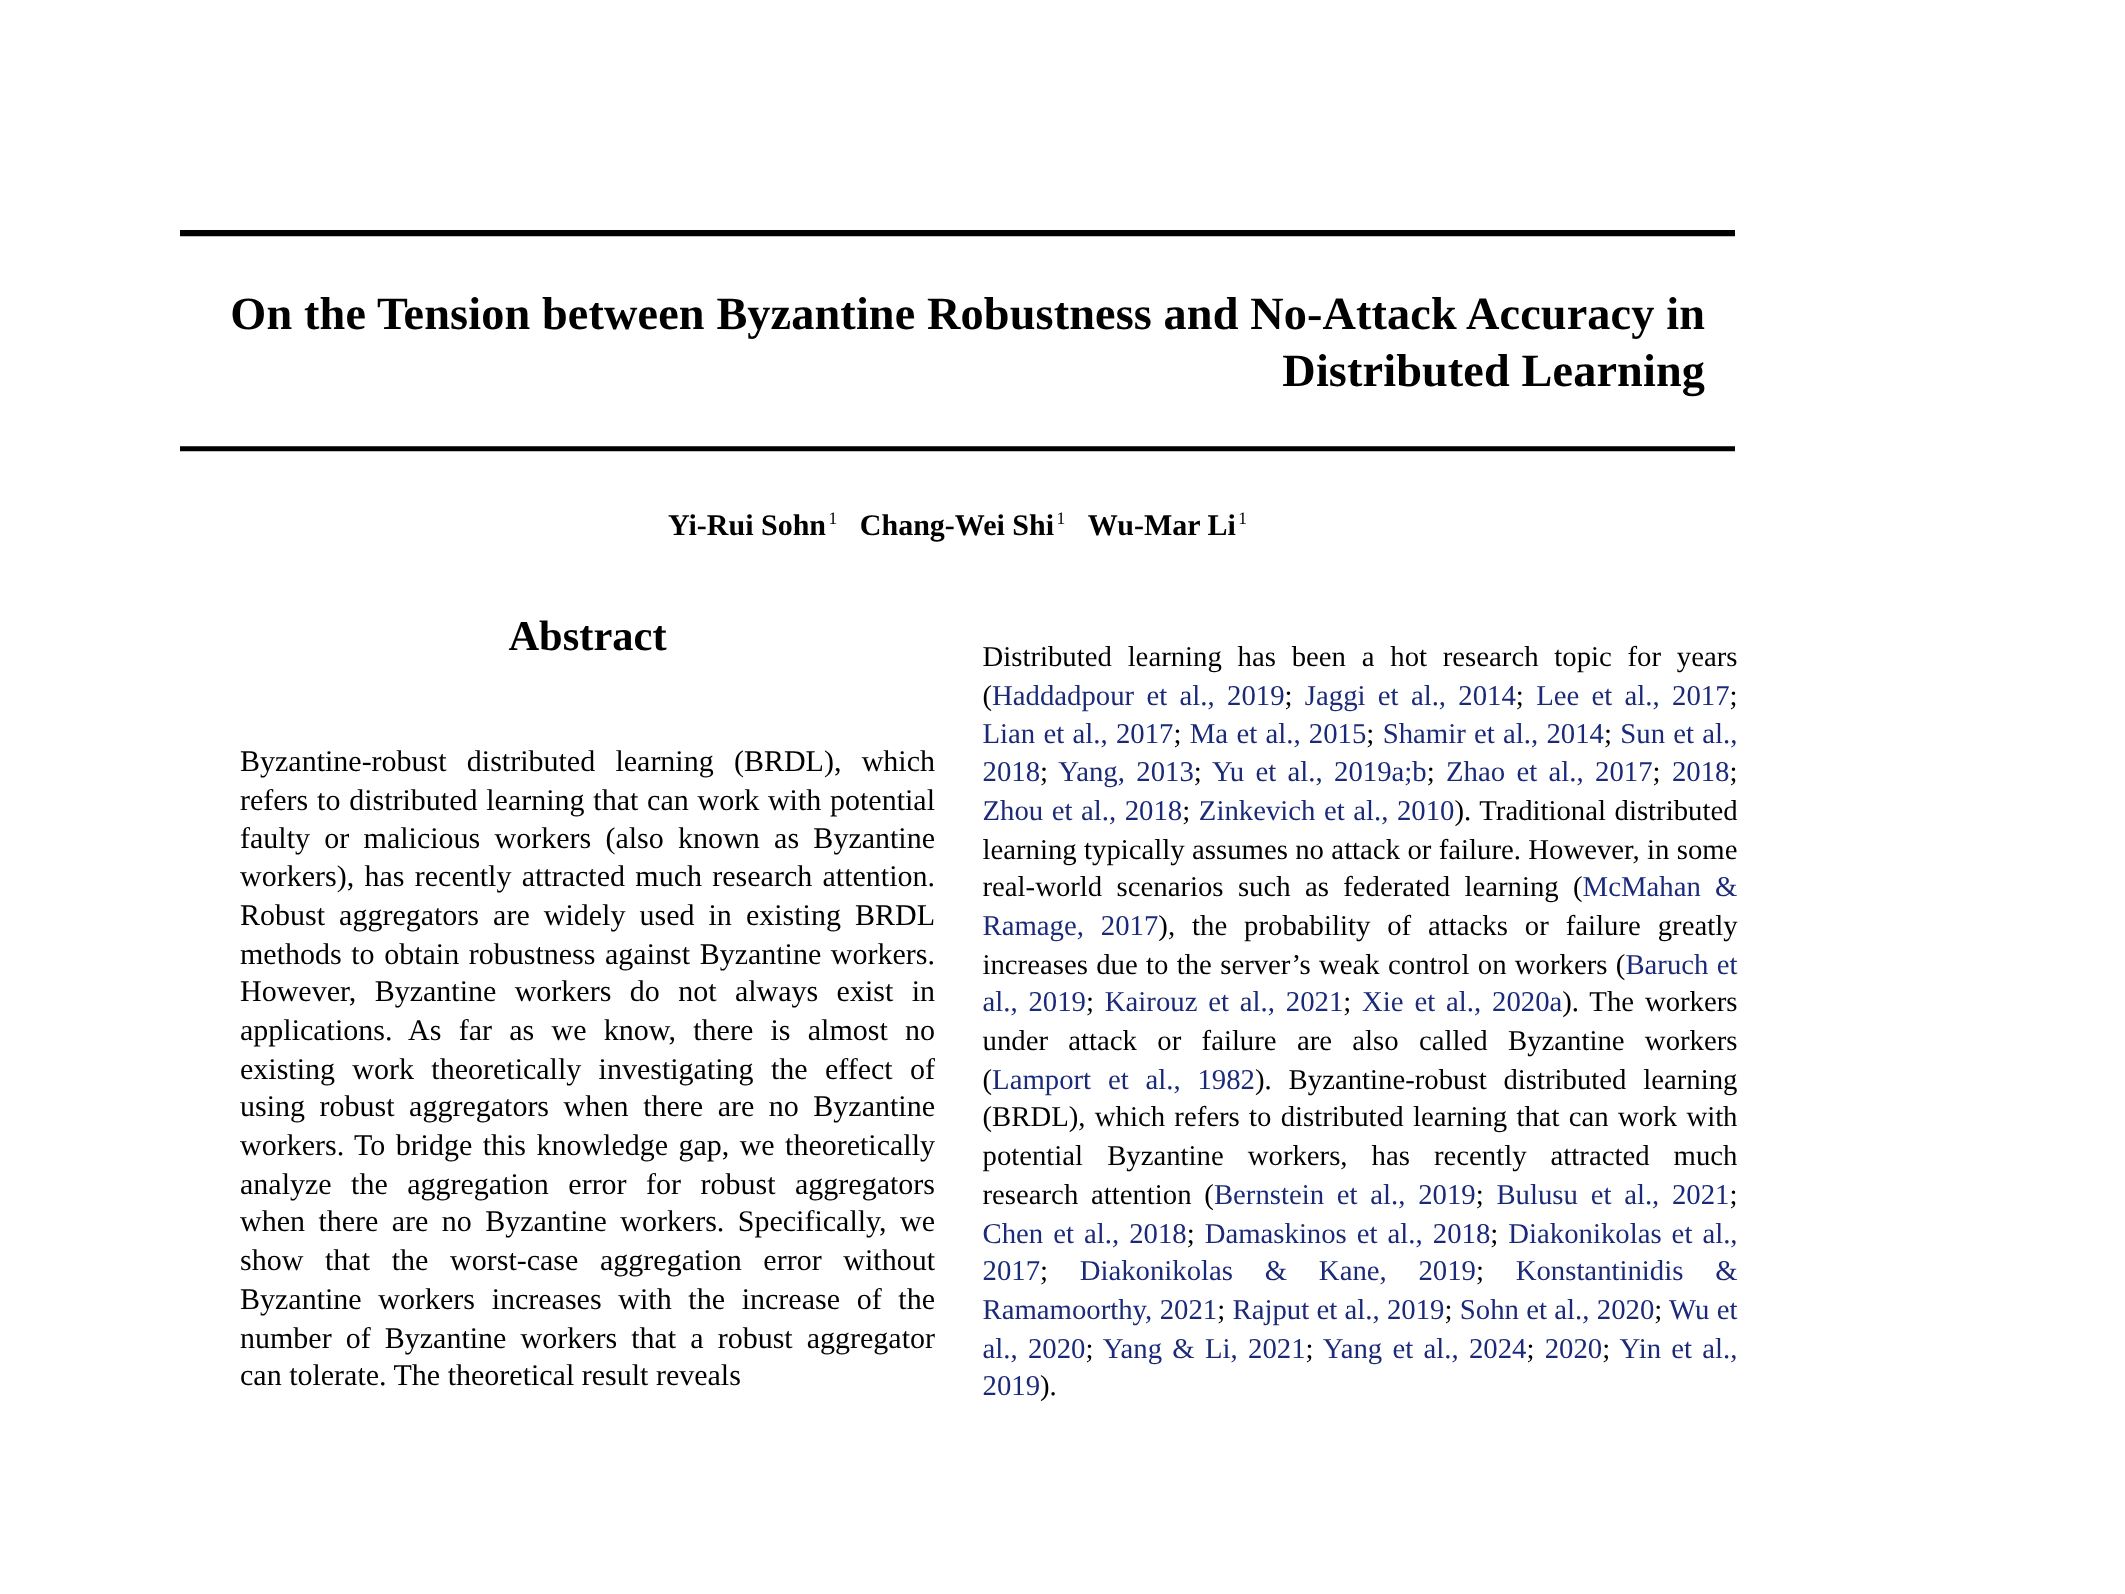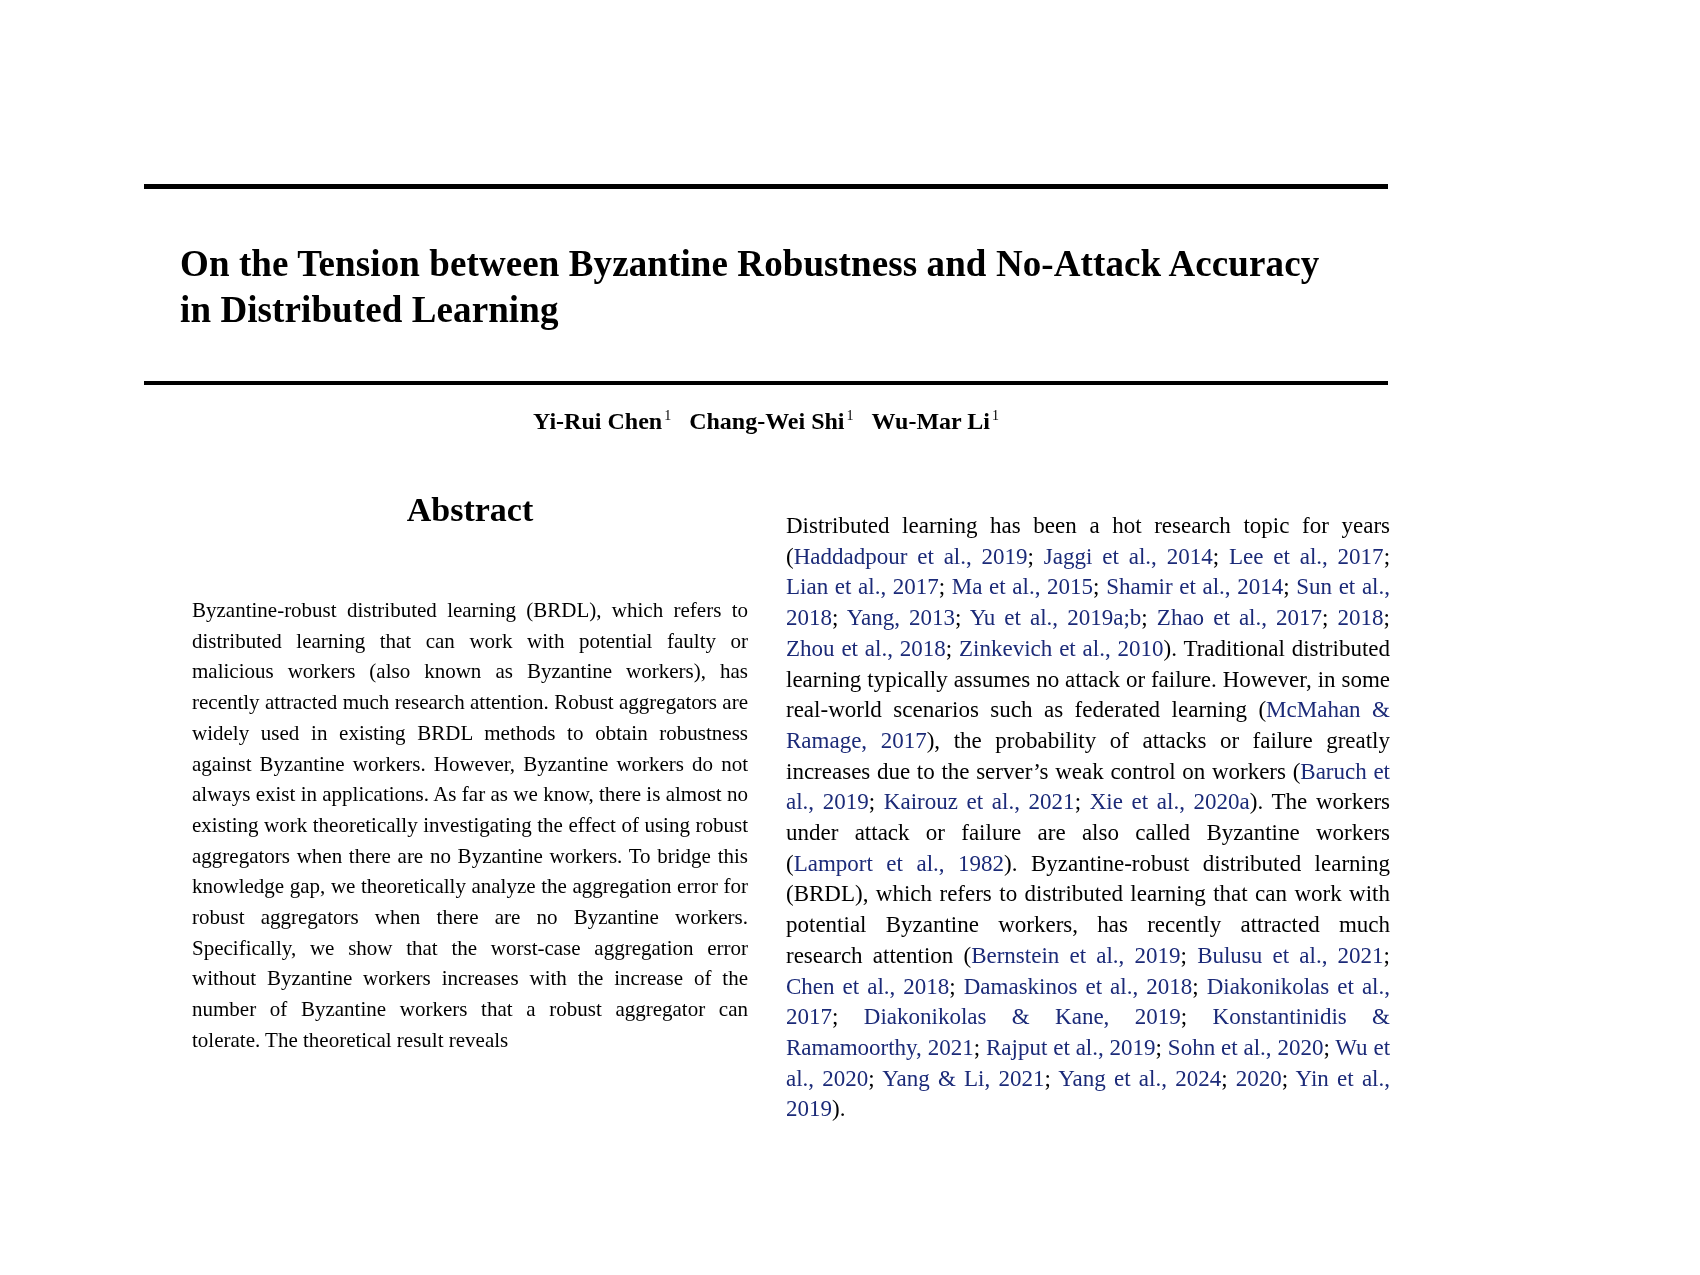--- a/index.html
+++ b/index.html
@@ -37,24 +37,24 @@
     line-height: 0;
   }
   .rule-bottom {
     height: 4px;
   }
   .paper-title {
     font-family: "Liberation Serif", "DejaVu Serif", serif;
     font-weight: bold;
     font-size: 37px;
     line-height: 46px;
-    text-align: left;
+    text-align: right;
     letter-spacing: 0.1px;
     padding: 40px 24px 36px 24px;
-    margin: 12px;
+    margin: 0;
     color: #000000;
   }
 
   
   .authors {
     position: absolute;
     left: 144px;
     top: 405px;
     width: 1244px;
     text-align: center;
@@ -97,21 +97,21 @@
   .abstract-heading {
     font-family: "Liberation Serif", "DejaVu Serif", serif;
     font-weight: bold;
     font-size: 34px;
     line-height: 30px;
     text-align: center;
     margin: 8px 0 0 0;
   }
   .abstract-body {
     margin: 70px 0 0 0;
-    font-size: 21px;
+    font-size: 24px;
     line-height: 30.7px;
     text-align: justify;
     text-justify: inter-word;
     hyphens: none;
   }
 
   .section-heading {
     font-family: "Liberation Sans", "DejaVu Sans", sans-serif;
     font-weight: bold;
     font-size: 25px;
@@ -136,21 +136,21 @@
 <body>
 
 <div class="page">
 
   <div class="title-block">
     <div class="rule"></div>
     <h1 class="paper-title">On the Tension between Byzantine Robustness and No-Attack Accuracy in Distributed Learning</h1>
     <div class="rule rule-bottom"></div>
   </div>
 
-  <div class="authors"><span class="author"><span>Yi-Rui Chen</span><sup>1</sup></span><span class="author"><span>Chang-Wei Shi</span><sup>1</sup></span><span class="author"><span>Wu-Mar Li</span><sup>1</sup></span></div>
+  <div class="authors"><span class="author"><span>Yi-Rui Sohn</span><sup>1</sup></span><span class="author"><span>Chang-Wei Shi</span><sup>1</sup></span><span class="author"><span>Wu-Mar Li</span><sup>1</sup></span></div>
 
   <div class="columns">
 
     <div class="col col-left">
       <div class="abstract-heading">Abstract</div>
       <div class="abstract-body">Byzantine-robust distributed learning (BRDL), which refers to distributed learning that can work with potential faulty or malicious workers (also known as Byzantine workers), has recently attracted much research attention. Robust aggregators are widely used in existing BRDL methods to obtain robustness against Byzantine workers. However, Byzantine workers do not always exist in applications. As far as we know, there is almost no existing work theoretically investigating the effect of using robust aggregators when there are no Byzantine workers. To bridge this knowledge gap, we theoretically analyze the aggregation error for robust aggregators when there are no Byzantine workers. Specifically, we show that the worst-case aggregation error without Byzantine workers increases with the increase of the number of Byzantine workers that a robust aggregator can tolerate. The theoretical result reveals</div>
     </div>
 
     <div class="col col-right">
       <div class="intro-body">Distributed learning has been a hot research topic for years (<span class="cite">Haddadpour et al., 2019</span>; <span class="cite">Jaggi et al., 2014</span>; <span class="cite">Lee et al., 2017</span>; <span class="cite">Lian et al., 2017</span>; <span class="cite">Ma et al., 2015</span>; <span class="cite">Shamir et al., 2014</span>; <span class="cite">Sun et al., 2018</span>; <span class="cite">Yang, 2013</span>; <span class="cite">Yu et al., 2019a;b</span>; <span class="cite">Zhao et al., 2017</span>; <span class="cite">2018</span>; <span class="cite">Zhou et al., 2018</span>; <span class="cite">Zinkevich et al., 2010</span>). Traditional distributed learning typically assumes no attack or failure. However, in some real-world scenarios such as federated learning (<span class="cite">McMahan &amp; Ramage, 2017</span>), the probability of attacks or failure greatly increases due to the server’s weak control on workers (<span class="cite">Baruch et al., 2019</span>; <span class="cite">Kairouz et al., 2021</span>; <span class="cite">Xie et al., 2020a</span>). The workers under attack or failure are also called Byzantine workers (<span class="cite">Lamport et al., 1982</span>). Byzantine-robust distributed learning (BRDL), which refers to distributed learning that can work with potential Byzantine workers, has recently attracted much research attention (<span class="cite">Bernstein et al., 2019</span>; <span class="cite">Bulusu et al., 2021</span>; <span class="cite">Chen et al., 2018</span>; <span class="cite">Damaskinos et al., 2018</span>; <span class="cite">Diakonikolas et al., 2017</span>; <span class="cite">Diakonikolas &amp; Kane, 2019</span>; <span class="cite">Konstantinidis &amp; Ramamoorthy, 2021</span>; <span class="cite">Rajput et al., 2019</span>; <span class="cite">Sohn et al., 2020</span>; <span class="cite">Wu et al., 2020</span>; <span class="cite">Yang &amp; Li, 2021</span>; <span class="cite">Yang et al., 2024</span>; <span class="cite">2020</span>; <span class="cite">Yin et al., 2019</span>).</div>

